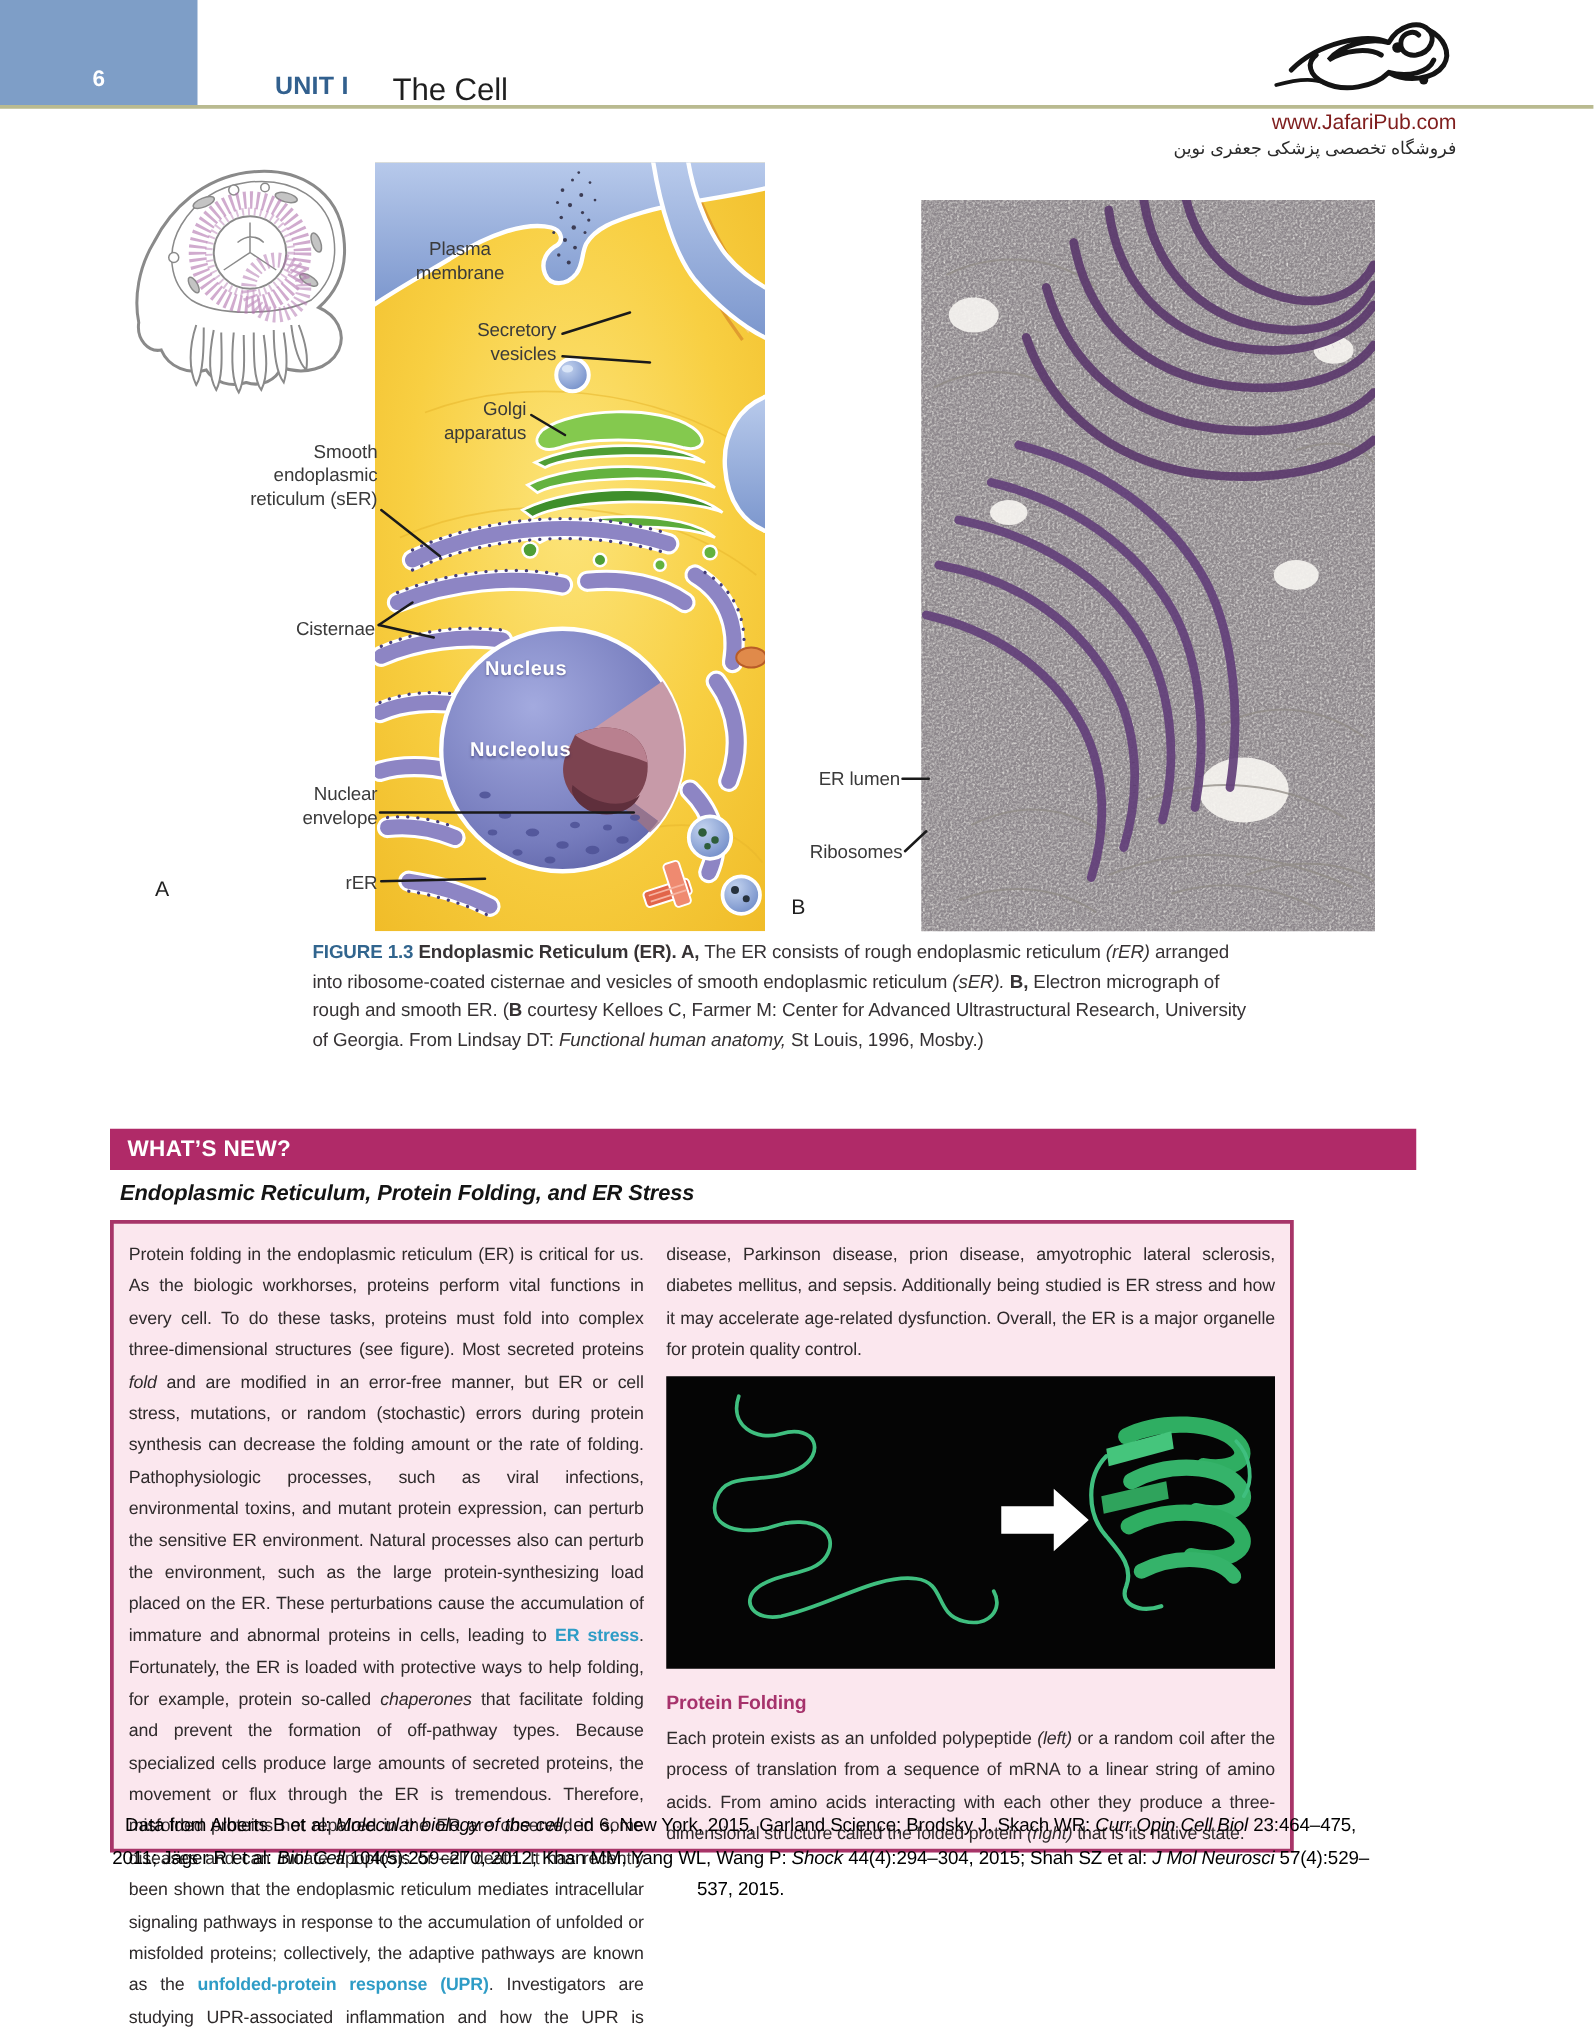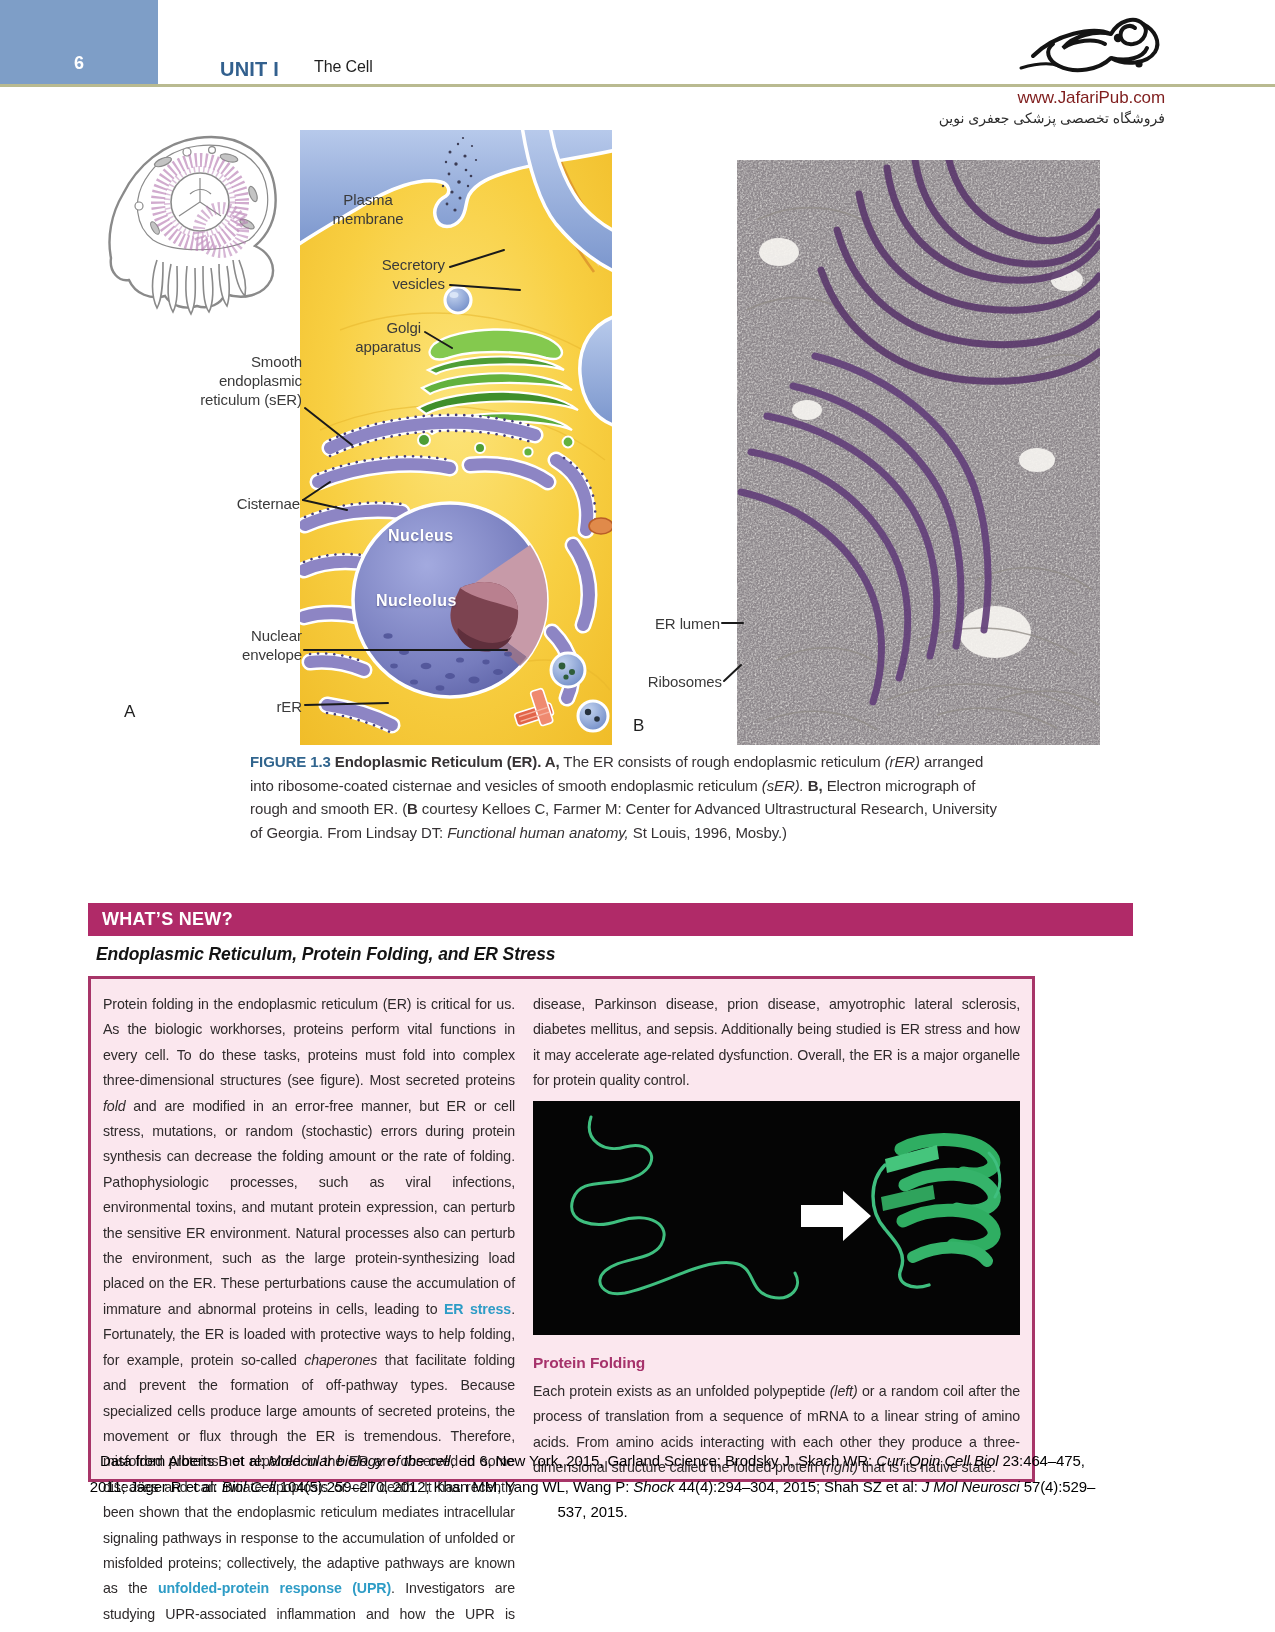--- a/index.html
+++ b/index.html
@@ -10,21 +10,21 @@
     letter-spacing:-0.1px;
   }
   .abs { position:absolute; }
 
   
   .pagenum-tab { left:0; top:0; width:158px; height:84px; background:#7e9ec7;
     display:flex; align-items:flex-end; justify-content:center; padding-bottom:10px; }
   .pagenum-tab span { color:#ffffff; font-weight:bold; font-size:18px; }
   .header-rule { left:0; top:84px; width:1275px; height:3px; background:#b9ba90; }
   .unit-label { left:220px; top:58px; font-size:20px; font-weight:bold; color:#32608e; letter-spacing:0.2px; }
-  .unit-title { left:314px; top:58px; font-size:16px; color:#1f1f1f; }
+  .unit-title { left:314px; top:58px; font-size:25px; color:#1f1f1f; }
 
   
   .logo-url { left:965px; top:88px; width:200px; text-align:right; font-size:17px; color:#7f1d1d; }
   .logo-fa  { left:915px; top:110px; width:250px; text-align:right; font-size:14px; color:#2b2b2b; direction:rtl; }
 
   
   .flabel { font-size:15px; color:#3a3a3a; line-height:19px; white-space:pre-line; }
   .flabel.r { text-align:right; }
   .flabel.c { text-align:center; }
   .panel-letter { font-size:17px; color:#1f1f1f; }

